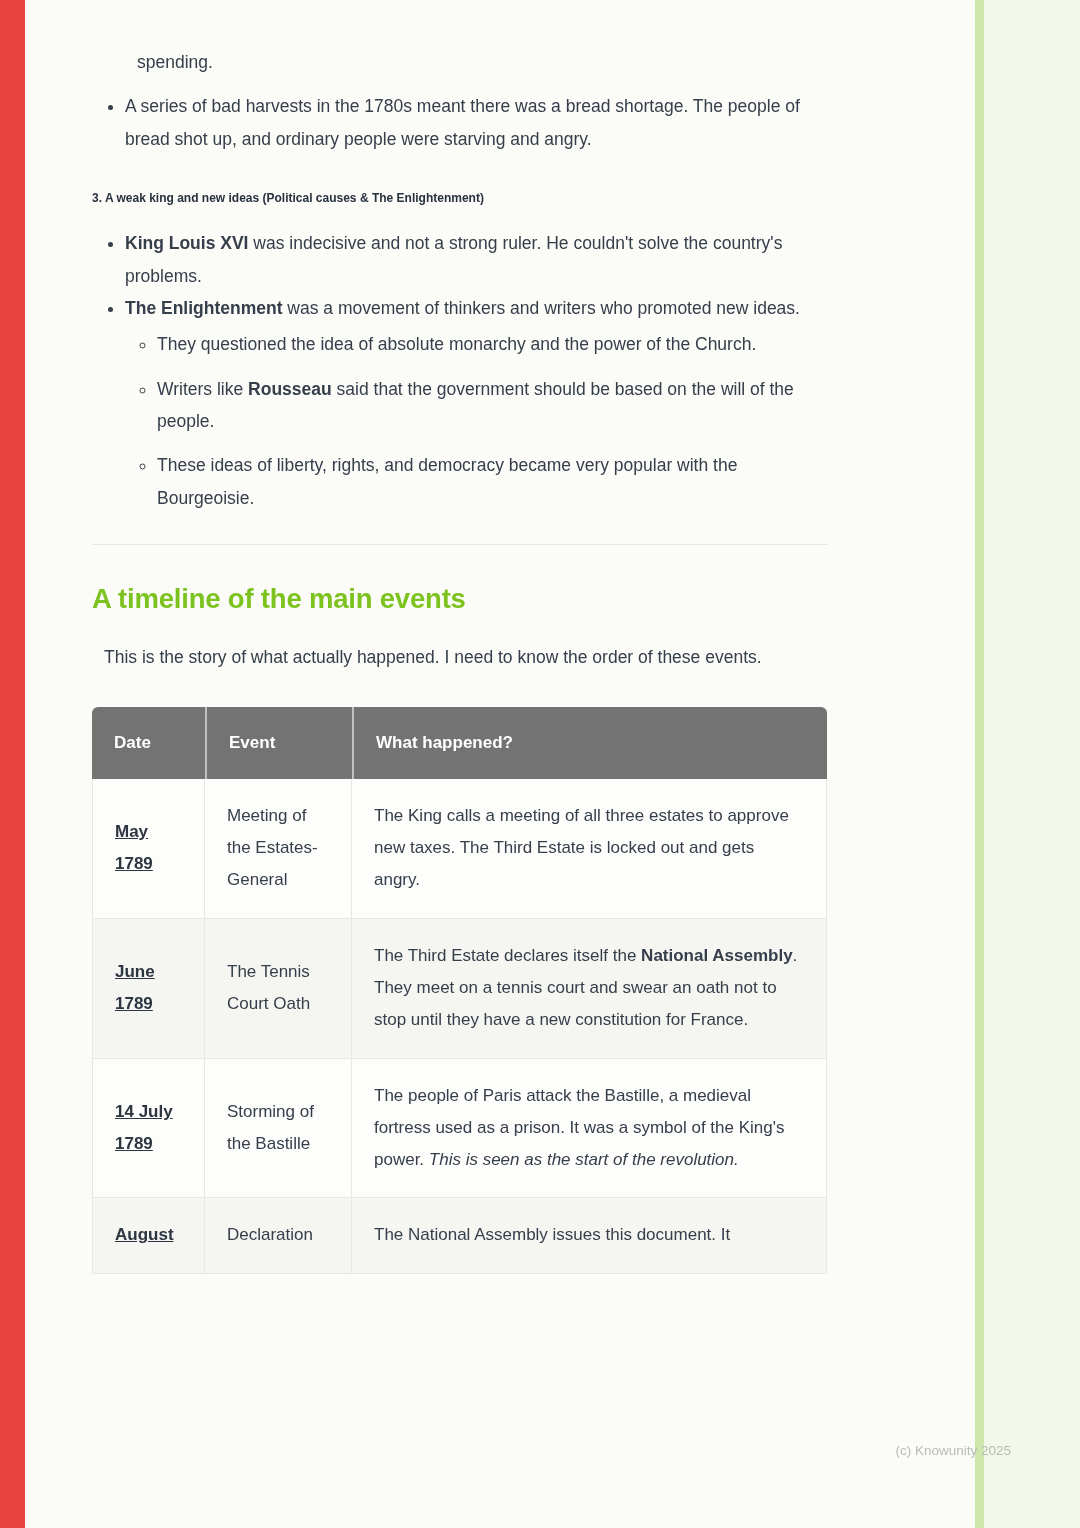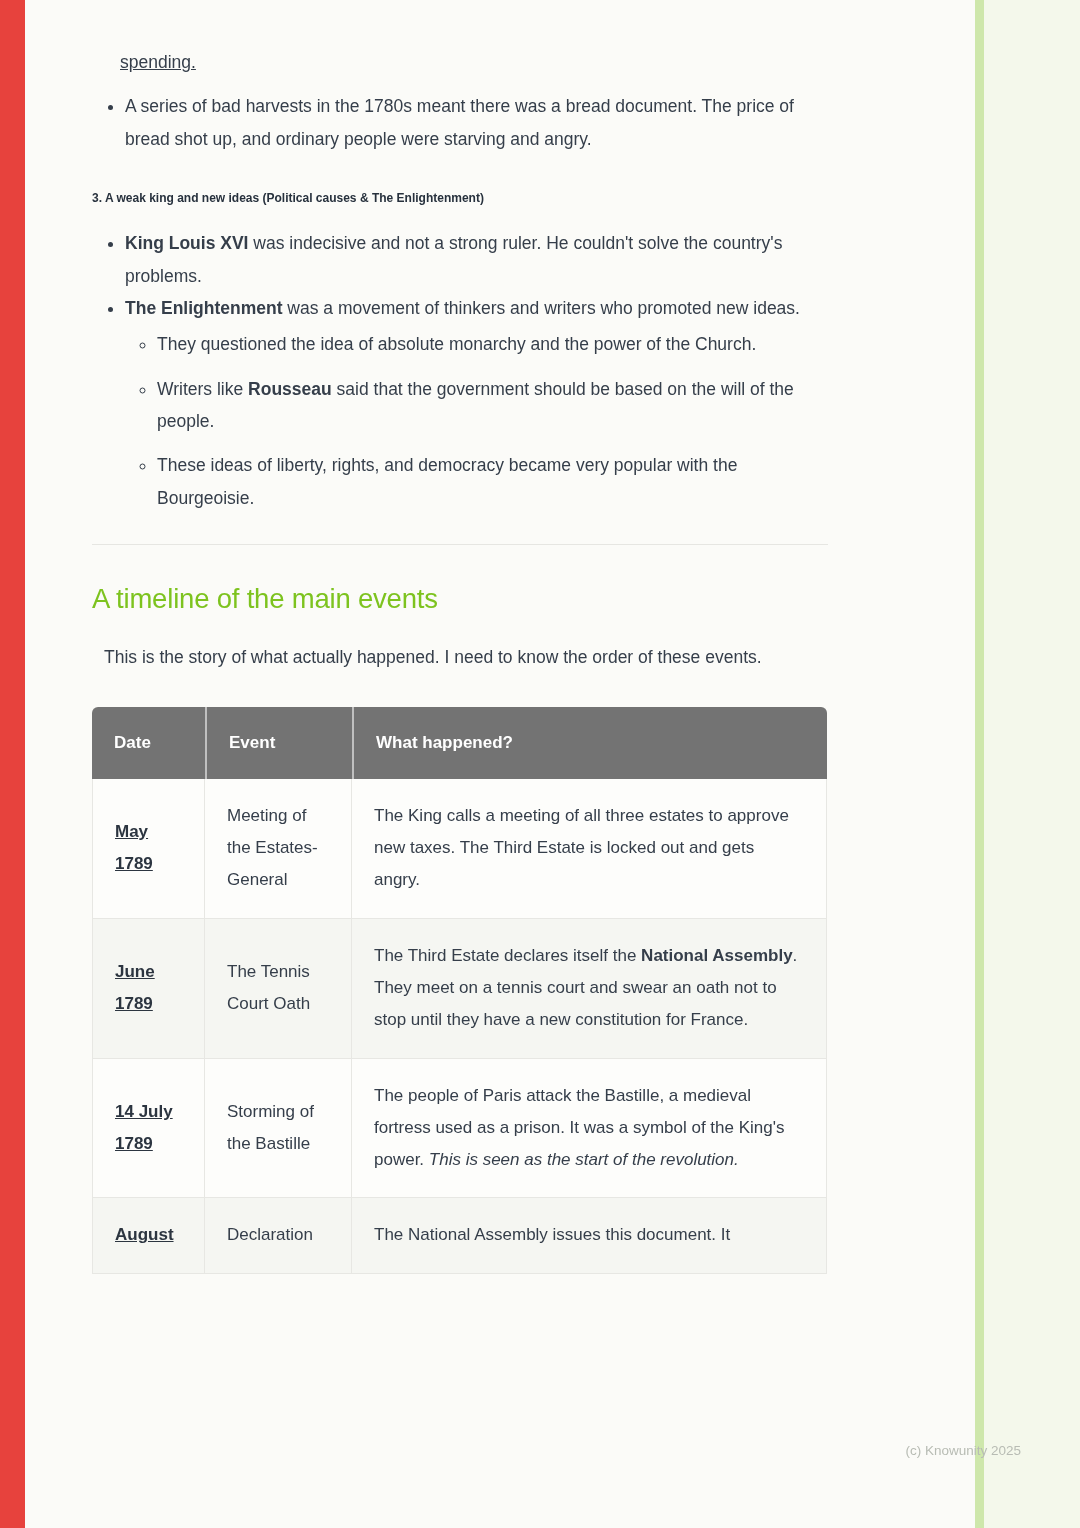--- a/index.html
+++ b/index.html
@@ -6,63 +6,63 @@
   body{
     width:1080px;height:1528px;position:relative;overflow:hidden;
     background:#fbfbf8;color:#353e4a;
     font-family:"Liberation Sans", sans-serif;
     font-size:17.5px;line-height:1.85;
   }
   .stripe-red{position:absolute;left:0;top:0;width:25px;height:1528px;background:#e7423d;}
   .margin-band{position:absolute;left:975px;top:0;width:105px;height:1528px;background:#f4f8eb;}
   .stripe-green{position:absolute;left:975px;top:0;width:9px;height:1528px;background:#cee7ab;z-index:1;}
   .content{position:absolute;left:92px;top:0;width:736px;padding-top:46px;}
-  .fragment{margin:0 0 0 28px;text-decoration:underline;}
+  .fragment{margin:0 0 0 45px;}
   ul.bullets{list-style:disc outside;margin:12px 0 0;padding-left:33px;}
   ul.bullets > li{}
   ul.bullets > li:last-child{margin-bottom:0;}
   ul.sub{list-style:circle outside;margin:4px 0 0;padding-left:32px;}
   ul.sub > li{margin-bottom:12px;}
   ul.sub > li:last-child{margin-bottom:0;}
   .h3{font-size:12px;font-weight:700;color:#27313d;line-height:1.5;margin:34px 0 20px;}
   .b{font-weight:700;}
   .i{font-style:italic;}
   .divider{border:none;border-top:1px solid #e6e6e2;margin:30px 0 0;}
-  .h2{font-size:27.5px;font-weight:400;color:#7dc31f;line-height:1.2;margin:37px 0 26px;letter-spacing:-0.2px;}
+  .h2{font-size:27.5px;font-weight:700;color:#7dc31f;line-height:1.2;margin:37px 0 26px;letter-spacing:-0.2px;}
   .intro{margin:12px;}
   table.timeline{border-collapse:separate;border-spacing:0;width:735px;margin-top:33px;
     font-size:17px;line-height:1.9;}
   table.timeline col.c1{width:113px;}
   table.timeline col.c2{width:147px;}
   thead th{background:#737373;color:#ffffff;font-weight:700;text-align:left;
     padding:20px 22px;vertical-align:middle;}
   thead th + th{border-left:2px solid rgba(255,255,255,0.55);}
   thead th:first-child{border-top-left-radius:6px;}
   thead th:last-child{border-top-right-radius:6px;}
   tbody td{border-bottom:1px solid #e7e7e3;border-right:1px solid #e7e7e3;
     padding:21px 22px;vertical-align:middle;}
   tbody td:first-child{border-left:1px solid #e7e7e3;}
   tbody tr:nth-child(odd){background:#fdfdfb;}
   tbody tr:nth-child(even){background:#f5f6f2;}
   td.date{font-weight:700;color:#2c3540;text-decoration:underline;}
-  .watermark{position:absolute;top:1439px;right:59px;font-size:13.5px;color:#b8bcb4;z-index:2;}
+  .watermark{position:absolute;top:1439px;right:69px;font-size:13.5px;color:#b8bcb4;z-index:2;}
 </style>
 </head>
 <body>
 
 <div class="stripe-red"></div>
 <div class="margin-band"></div>
 <div class="stripe-green"></div>
 
 <main class="content">
 
   <p class="fragment">spending.</p>
 
   <ul class="bullets">
-    <li><span>A series of bad harvests in the 1780s meant there was a bread document. The price of bread shot up, and ordinary people were starving and angry.</span></li>
+    <li><span>A series of bad harvests in the 1780s meant there was a bread shortage. The people of bread shot up, and ordinary people were starving and angry.</span></li>
   </ul>
 
   <h3 class="h3">3. A weak king and new ideas (Political causes &amp; The Enlightenment)</h3>
 
   <ul class="bullets">
     <li><span class="b">King Louis XVI</span><span> was indecisive and not a strong ruler. He couldn't solve the country's problems.</span></li>
     <li>
       <span class="b">The Enlightenment</span><span> was a movement of thinkers and writers who promoted new ideas.</span>
       <ul class="sub">
         <li><span>They questioned the idea of absolute monarchy and the power of the Church.</span><span class="b"></span><span></span></li>

